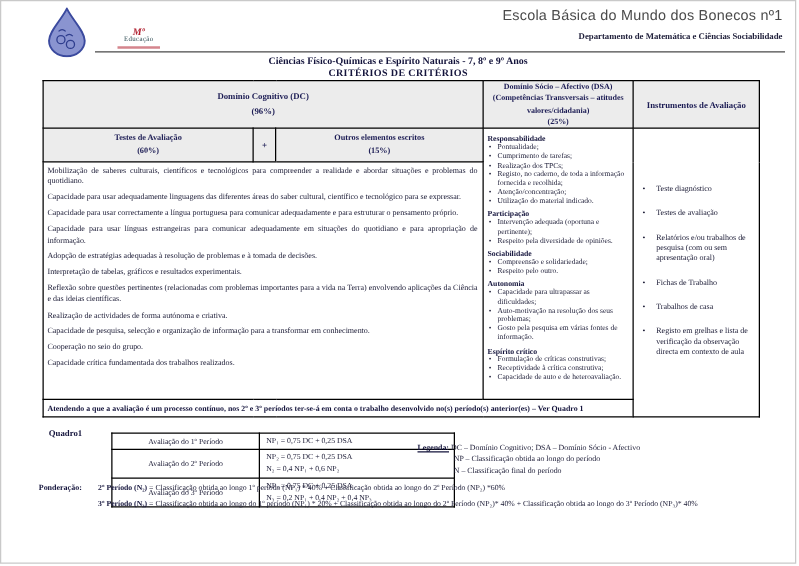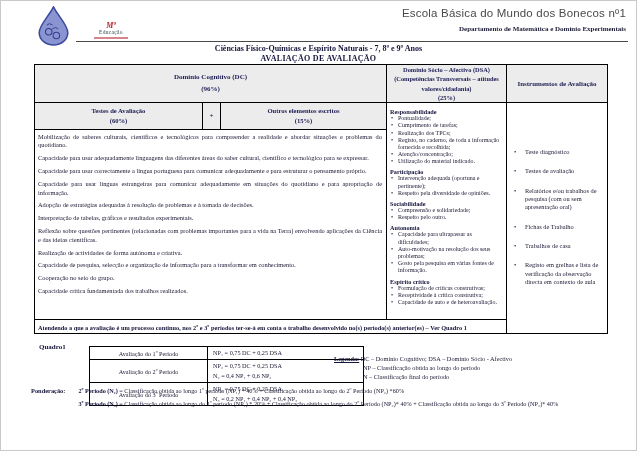--- a/index.html
+++ b/index.html
@@ -73,28 +73,28 @@
         <path d="M10 20 q3 -3 6 0 M16 24 q3 -3 6 0" fill="none" stroke="#2f3e8e" stroke-width="1"></path>
       </svg>
       <div class="ministry">
         <div class="m1">Mº</div>
         <div class="m2">Educação</div>
         <div class="bar"></div>
       </div>
     </div>
     <div class="school-block">
       <div class="school-name">Escola Básica do Mundo dos Bonecos nº1</div>
-      <div class="department">Departamento de Matemática e Domínio Experimentais</div>
+      <div class="department">Departamento de Matemática e Ciências Sociabilidade</div>
     </div>
   </div>
   <div class="hdr-rule"></div>
 
   <div class="titles">
     <div class="subject-title">Ciências Físico-Químicas e Espírito Naturais - 7, 8º e 9º Anos</div>
-    <div class="doc-title">AVALIAÇÃO DE AVALIAÇÃO</div>
+    <div class="doc-title">CRITÉRIOS DE CRITÉRIOS</div>
   </div>
 
   <table class="main">
     <colgroup>
         <col style="width:168px">
         <col style="width:18px">
         <col style="width:166px">
         <col style="width:120px">
         <col style="width:101px">
       </colgroup>

